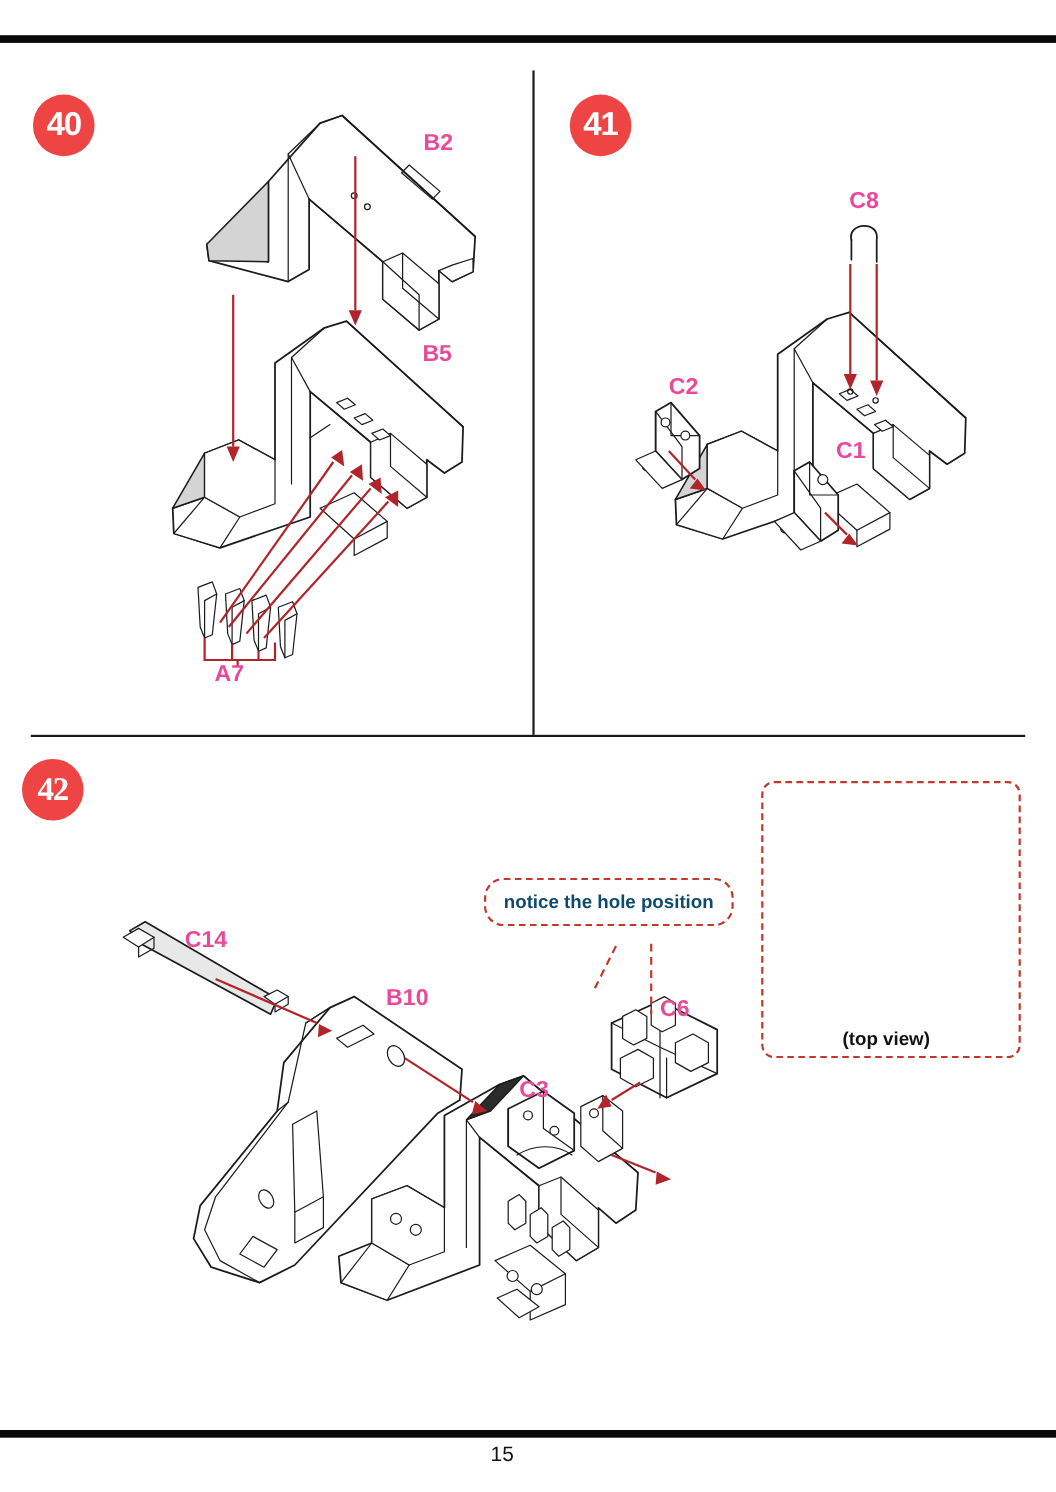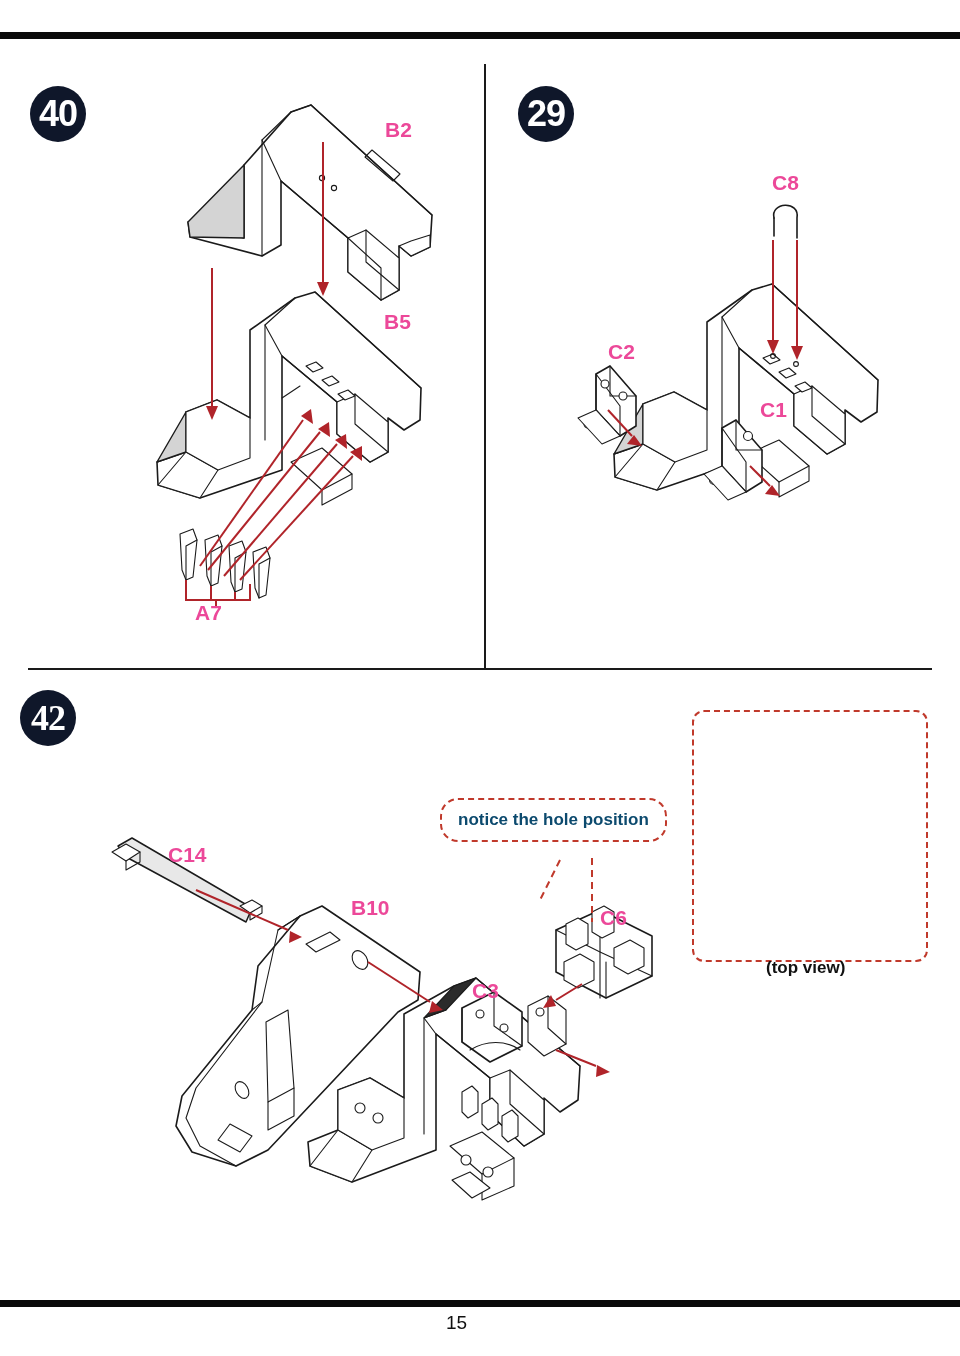--- a/index.html
+++ b/index.html
@@ -53,23 +53,23 @@
     position: absolute;
     left: 28px; top: 668px;
     width: 904px; height: 2px;
     background: #1a1a1a;
   }
   
   .badge {
     position: absolute;
     width: 56px; height: 56px;
     border-radius: 50%;
-    background: #0f172a;
+    background: #ef4444;
     color: #ffffff;
-    font-size: 36px;
+    font-size: 30px;
     font-weight: bold;
     display: flex;
     align-items: center;
     justify-content: center;
     font-family: "Liberation Sans", sans-serif;
     letter-spacing: -1px;
   }
   #badge-40 { left: 30px; top: 86px; }
   #badge-41 { left: 518px; top: 86px; }
   #badge-42 { left: 20px; top: 690px; font-family: Liberation Serif, serif; }
@@ -205,21 +205,21 @@
       <path class="arr" d="M211,586 L211,600"></path>
       <path class="arr" d="M235,592 L235,600"></path>
       <path class="arr" d="M216,600 L216,606"></path>
     </g>
   </svg>
 
   <div class="label" style="left:385px; top:118px;">B2</div>
   <div class="label" style="left:384px; top:310px;">B5</div>
   <div class="label" style="left:195px; top:601px;">A7</div>
 
-  <div class="badge" id="badge-41">29</div>
+  <div class="badge" id="badge-41">41</div>
 
   <svg width="960" height="1356">
     <g>
       <path class="fillw" d="M752,290 L772,284 L878,380 L877,412 L861,422 L845,410 L845,444 L827,454 L794,426 L794,394 L739,348 L739,462 L657,490 L615,477 L614,454 L643,444 L643,404 L674,392 L707,410 L707,322 Z"></path>
       <path class="fillgg" d="M614,454 L643,404 L643,444 Z"></path>
       <path class="ln-thin" d="M752,290 L722,317 L722,432"></path>
       <path class="ln-thin" d="M722,317 L739,348"></path>
       <path class="ln-thin" d="M772,284 L878,380"></path>
       <path class="fillw-thin" d="M794,394 L812,386 L845,414 L845,444 L827,454 L794,426 Z"></path>
       <path class="ln-thin" d="M812,386 L812,416 L845,444"></path>
@@ -389,15 +389,15 @@
 
   <div class="label" style="left:168px; top:843px;">C14</div>
   <div class="label" style="left:327px; top:896px;margin-left:24px;">B10</div>
   <div class="label" style="left:600px; top:906px;">C6</div>
   <div class="label" style="left:472px; top:979px;">C3</div>
   <div class="label" style="left:787px; top:720px;">C14</div>
 
   <div class="callout" style="left:440px; top:798px;">notice the hole position</div>
 
   <div class="inset" style="left:692px; top:710px; width:232px; height:248px;"></div>
-  <div class="inset-caption" style="left:766px; top:935px;margin-top:23px;">(top view)</div>
+  <div class="inset-caption" style="left:766px; top:935px;">(top view)</div>
 
 </div>
 
 </body></html>

